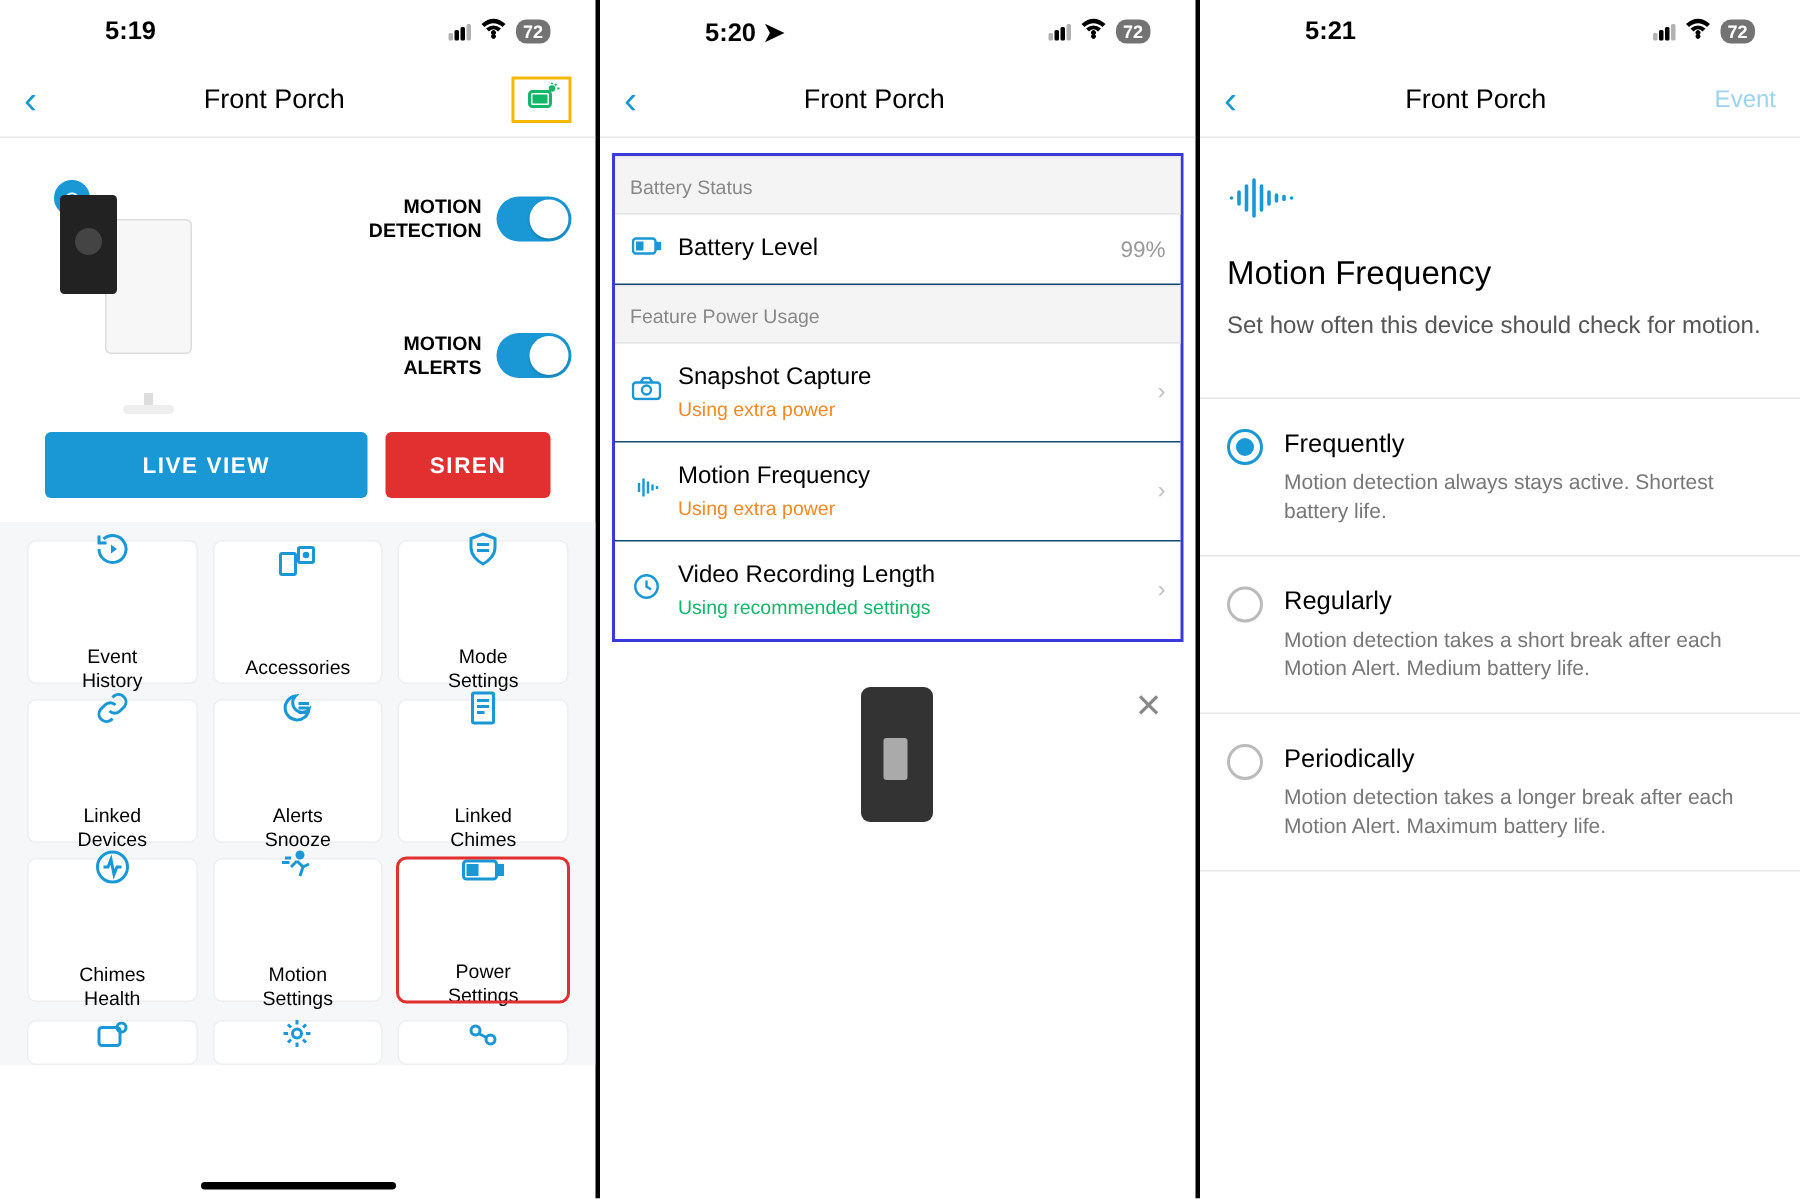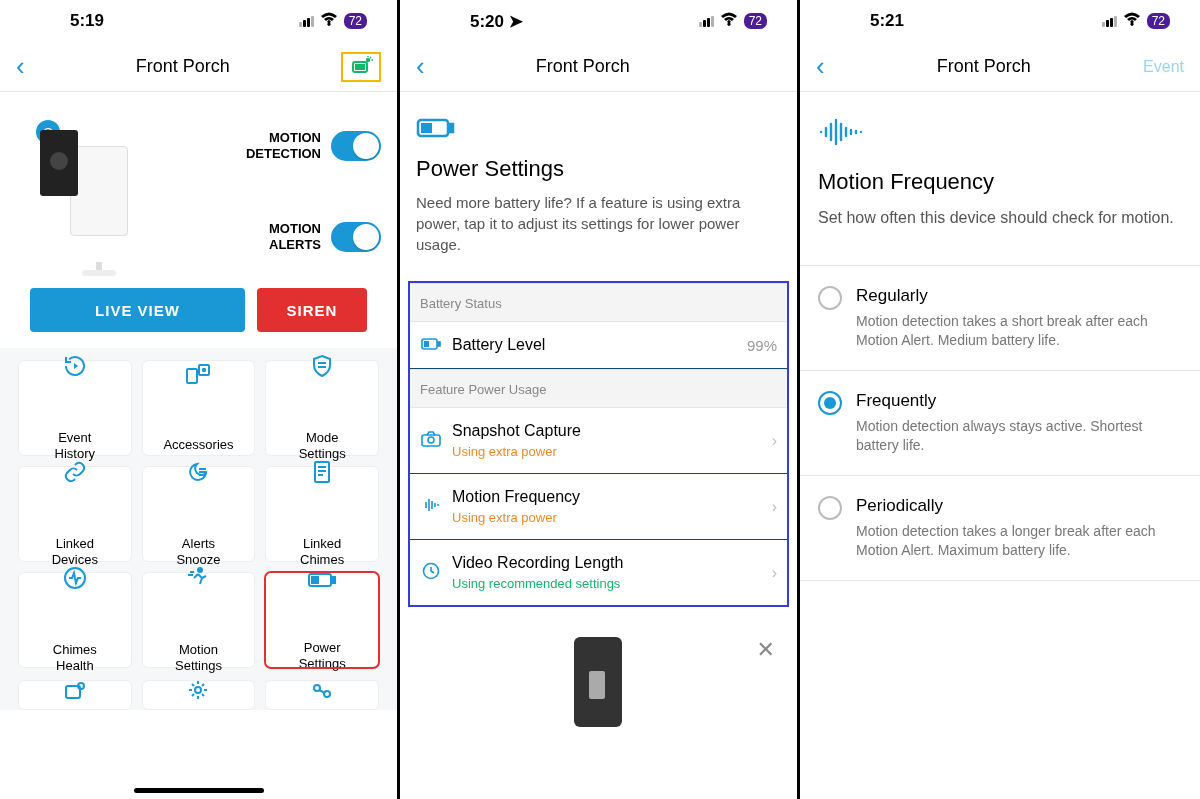--- a/index.html
+++ b/index.html
@@ -11,21 +11,21 @@
   
   .statusbar { height: 42px; display: flex; align-items: center; justify-content: space-between; padding: 0 30px 0 70px; font-weight: 600; font-size: 17px; }
   .status-icons { display: flex; align-items: center; gap: 6px; }
   .signal { display: flex; align-items: flex-end; gap: 1px; }
   .signal span { width: 3px; background: #000; border-radius: 1px; }
   .signal .b1 { height: 5px; opacity: .3;}
   .signal .b2 { height: 7px; }
   .signal .b3 { height: 9px; }
   .signal .b4 { height: 11px; opacity: .3; }
   .wifi { font-size: 16px; }
-  .batt-badge { background: #4c1d95; color: #fff; border-radius: 7px; font-size: 12px; font-weight: 400; padding: 1px 5px; }
+  .batt-badge { background: #737373; color: #fff; border-radius: 7px; font-size: 12px; font-weight: 700; padding: 1px 5px; }
 
   
   .navbar { height: 50px; display: flex; align-items: center; justify-content: space-between; padding: 0 16px; border-bottom: 1px solid #e6e6e6; }
   .nav-back { color: #1998d5; font-size: 26px; font-weight: 300; cursor: pointer; }
   .nav-title { font-size: 18px; font-weight: 400; flex: 1; text-align: center; }
   .nav-action { color: #9bd4ec; font-size: 16px; min-width: 40px; text-align: right; }
   .solar-box { border: 2px solid #f5b800; padding: 2px 4px; }
   .solar-icon { color: #12b76a; }
 
   
@@ -279,29 +279,20 @@
             </svg></span>
         <span class="batt-badge">72</span>
       </div>
     </div>
     <div class="navbar">
       <span class="nav-back">‹</span>
       <span class="nav-title">Front Porch</span>
       <span class="nav-action"></span>
     </div>
 
-    <div class="p2-head">
-      <div class="p2-icon"><svg width="40" height="22" viewBox="0 0 40 22" fill="none" stroke="#1998d5" stroke-width="2.5">
-            <rect x="2" y="3" width="30" height="16" rx="3"></rect>
-            <rect x="33" y="7" width="4" height="8" fill="#1998d5"></rect>
-            <rect x="5" y="6" width="11" height="10" fill="#1998d5" stroke="none"></rect>
-          </svg></div>
-      <div class="p2-title">Power Settings</div>
-      <div class="p2-sub">Need more battery life? If a feature is using extra power, tap it to adjust its settings for lower power usage.</div>
-    </div>
 
     <div class="hl-box">
       <div class="sec-header">Battery Status</div>
       <div class="list-row">
         <span class="li-icon"><svg width="20" height="12" viewBox="0 0 20 12" fill="none" stroke="#1998d5" stroke-width="1.6">
               <rect x="1" y="1" width="15" height="10" rx="2"></rect>
               <rect x="17" y="4" width="2" height="4" fill="#1998d5"></rect>
               <rect x="3" y="3" width="5" height="6" fill="#1998d5" stroke="none"></rect>
             </svg></span>
         <div class="li-main">
@@ -397,31 +388,31 @@
             <line x1="38" y1="13" x2="38" y2="15"></line>
           <line x1="43" y1="14" x2="43" y2="14"></line>
         </svg>
       </div>
       <div class="p3-title">Motion Frequency</div>
       <div class="p3-sub">Set how often this device should check for motion.</div>
     </div>
 
     <div class="opts">
       <div class="opt">
+        <div class="radio sel"></div>
+        <div class="opt-main">
+          <div class="opt-title">Frequently</div>
+          <div class="opt-desc">Motion detection always stays active. Shortest battery life.</div>
+        </div>
+      </div>
+      <div class="opt">
         <div class="radio"></div>
         <div class="opt-main">
           <div class="opt-title">Regularly</div>
           <div class="opt-desc">Motion detection takes a short break after each Motion Alert. Medium battery life.</div>
-        </div>
-      </div>
-      <div class="opt">
-        <div class="radio sel"></div>
-        <div class="opt-main">
-          <div class="opt-title">Frequently</div>
-          <div class="opt-desc">Motion detection always stays active. Shortest battery life.</div>
         </div>
       </div>
       <div class="opt">
         <div class="radio"></div>
         <div class="opt-main">
           <div class="opt-title">Periodically</div>
           <div class="opt-desc">Motion detection takes a longer break after each Motion Alert. Maximum battery life.</div>
         </div>
       </div>
     </div>

